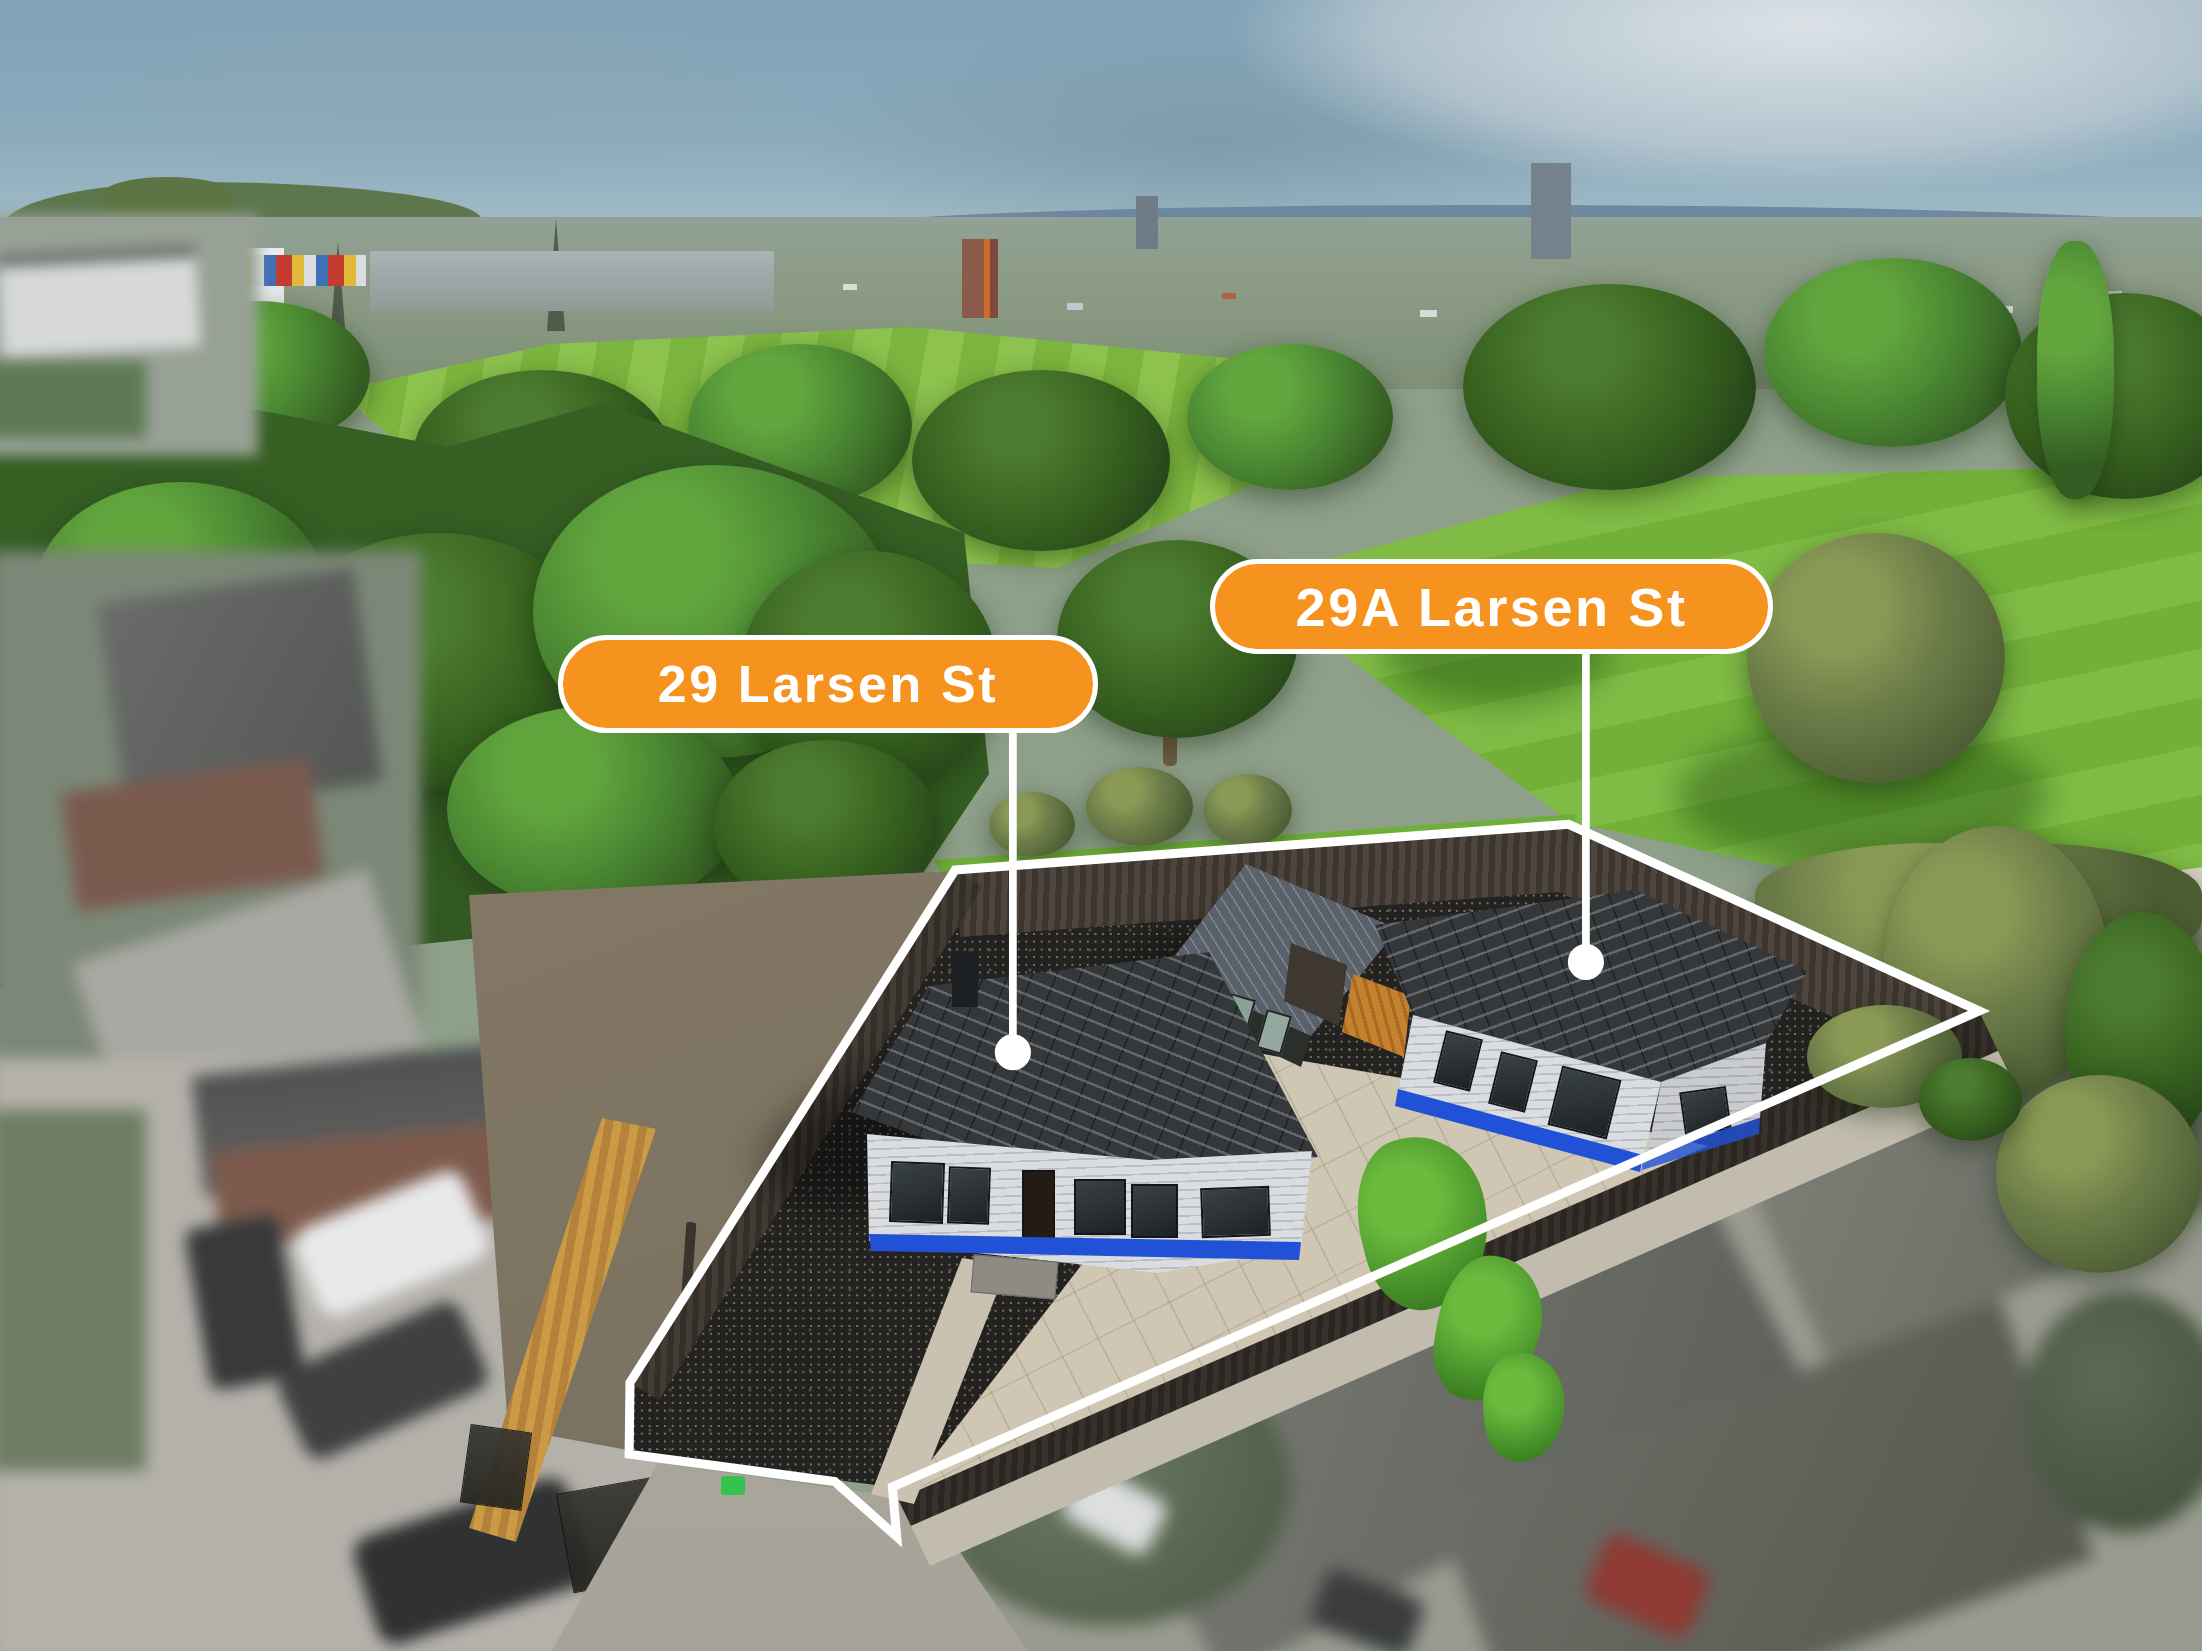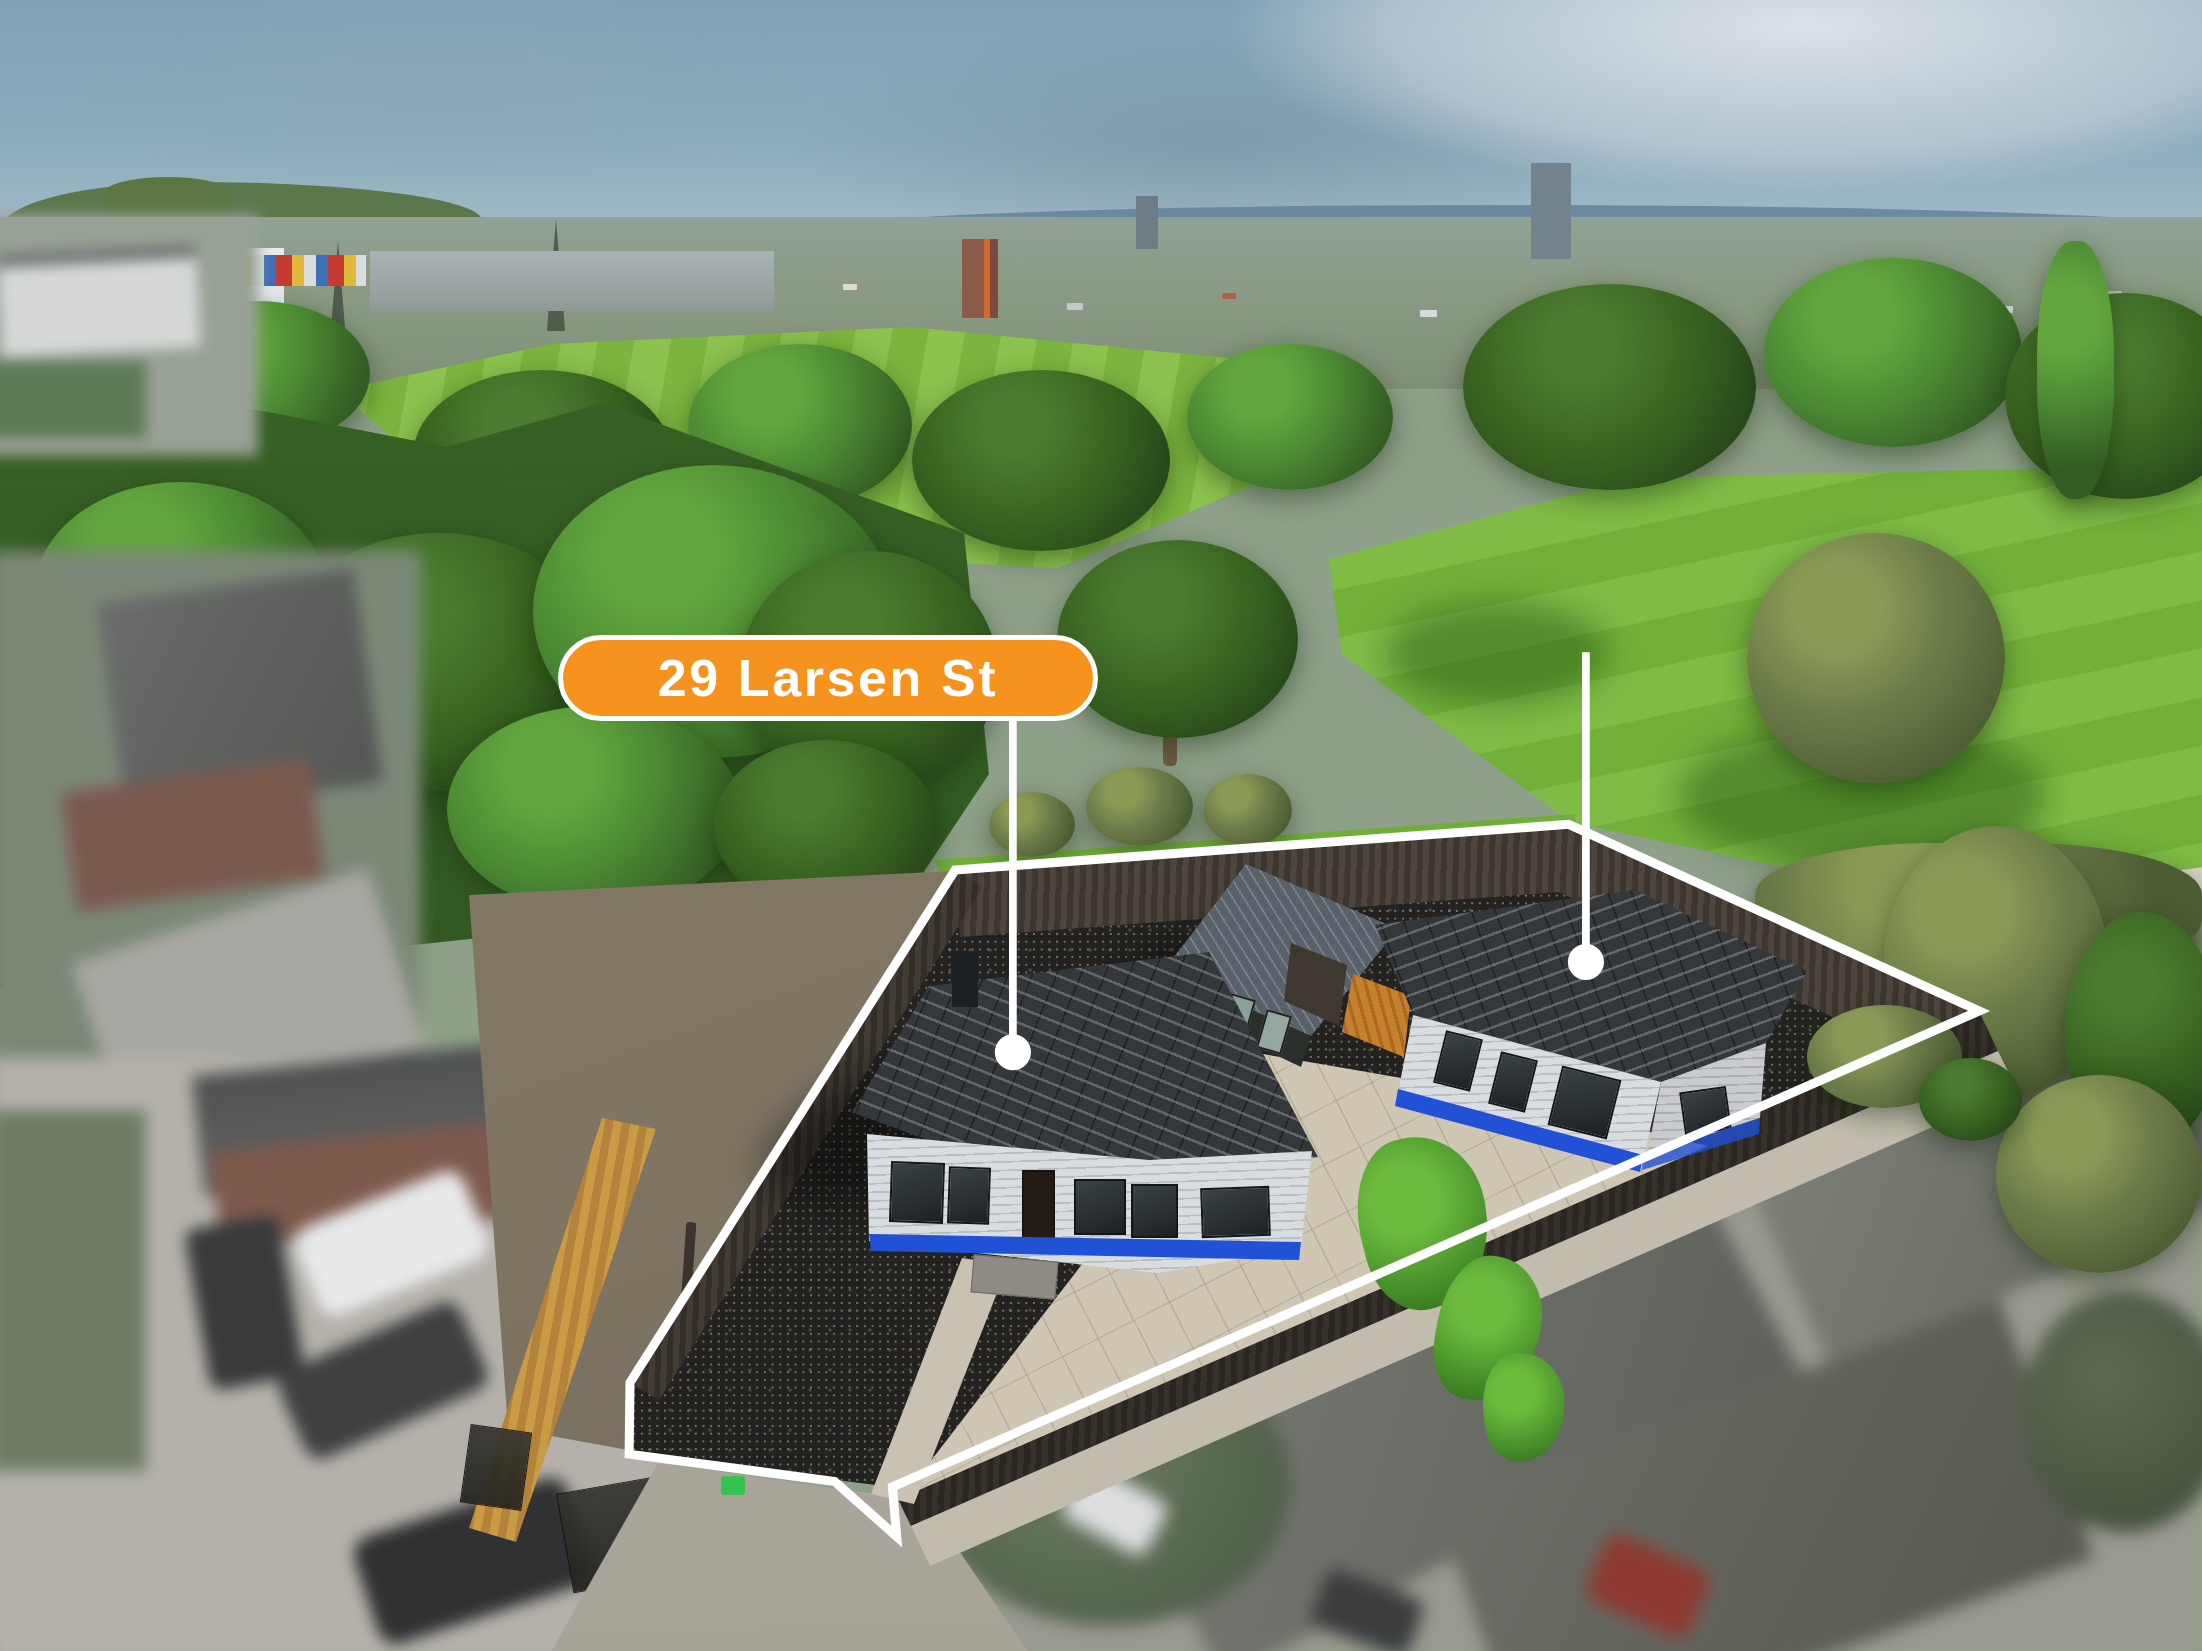--- a/index.html
+++ b/index.html
@@ -120,21 +120,21 @@
   .entranceroad{left:0;top:0;width:2203px;height:1652px;
     clip-path:polygon(551px 1652px,658px 1463px,925px 1501px,1028px 1652px);
     background:linear-gradient(#b7b3a8,#a7a399);}
   .pole{position:absolute;background:#3a342c;border-radius:2.6px;}
 
   
   #overlay{position:absolute;left:0;top:0;width:2203px;height:1652px;pointer-events:none;}
   .pill{position:absolute;box-sizing:border-box;display:flex;align-items:center;justify-content:center;
     background:#F6921E;border:5.2px solid #FFFFFF;border-radius:50px;color:#FFFFFF;
     font-weight:600;letter-spacing:2.6px;white-space:nowrap;}
-  .pill1{left:558px;top:635px;width:540px;height:86px;font-size:52px;}
+  .pill1{left:558px;top:635px;width:540px;height:98px;font-size:52px;}
   .pill2{left:1210px;top:559px;width:563px;height:95px;font-size:54px;}
 </style>
 </head>
 <body>
 
 <div id="stage">
 
   <div class="abs sky"></div>
   <div class="abs hills-right"></div>
   <div class="abs hills-left"></div>
@@ -297,15 +297,18 @@
     <polygon points="1110,1011 1823,958 2300,1175 1037,1728 1042,1786 970,1722 731,1690 732,1607" fill="none" stroke="#FFFFFF" stroke-width="10.5" stroke-linejoin="miter" stroke-miterlimit="12"></polygon>
     <line x1="1177" y1="838" x2="1177" y2="1216" stroke="#FFFFFF" stroke-width="9"></line>
     <circle cx="1177" cy="1223" r="21" fill="#FFFFFF"></circle>
     <line x1="1843" y1="758" x2="1843" y2="1110" stroke="#FFFFFF" stroke-width="9"></line>
     <circle cx="1843" cy="1118" r="21" fill="#FFFFFF"></circle>
   </svg>
 
   <div class="pill pill1">
     <span>29 Larsen St</span>
   </div>
+  <div class="pill pill2">
+    <span>29A Larsen St</span>
+  </div>
 
 </div>
 
 
 </body></html>

